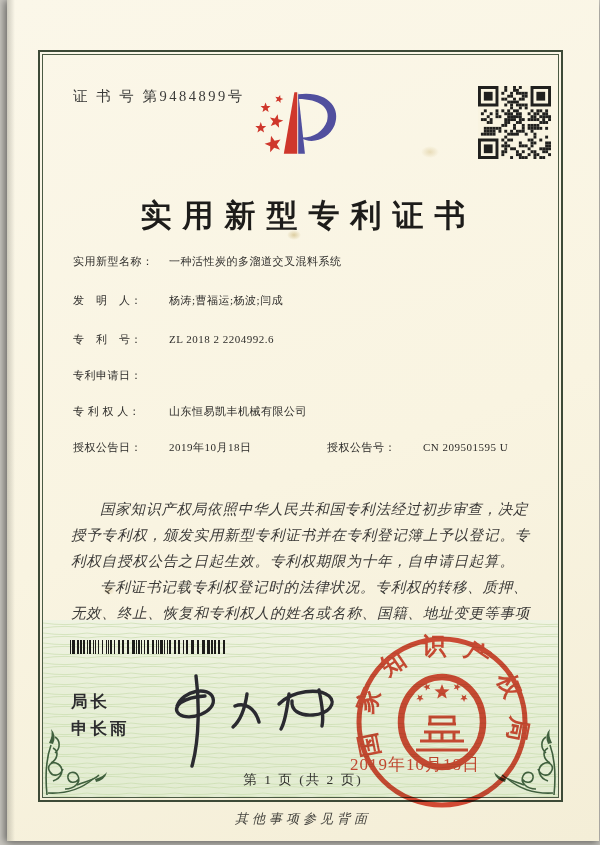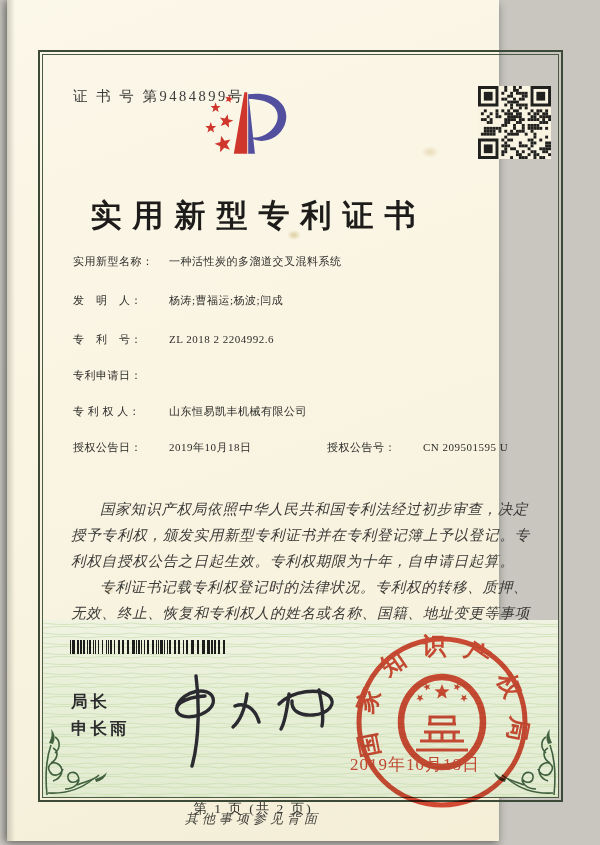--- a/index.html
+++ b/index.html
@@ -2,21 +2,21 @@
 <html><head>
 <meta charset="utf-8">
 <style>
   html,body{margin:0;padding:0;}
   body{
     width:600px;height:845px;position:relative;overflow:hidden;
     background:#c8c6bf;
     font-family:"Liberation Serif","DejaVu Serif",serif;
   }
   .sheet{
-    position:absolute;left:7px;top:0;width:492px;height:841px;
+    position:absolute;left:7px;top:0;width:592px;height:841px;
     background:linear-gradient(160deg,#fbf7e9 0%,#f9f4e1 55%,#f4eed7 100%);
     box-shadow:-4px 0 6px rgba(0,0,0,.25),0 4px 8px rgba(0,0,0,.3);
   }
   .sheet::before{content:"";position:absolute;left:0;top:0;bottom:0;width:8px;
     background:linear-gradient(90deg,rgba(90,90,80,.28),rgba(90,90,80,0));}
   
   .frame{
     position:absolute;left:31px;top:50px;width:521px;height:748px;
     border:2.5px solid #3d4a37;
   }
@@ -50,21 +50,21 @@
   }
   .band svg.waves{position:absolute;left:0;top:0;}
   .barcode{position:absolute;left:63px;top:640px;}
   .director{position:absolute;left:64px;top:688px;font-family:"Liberation Sans","DejaVu Sans",sans-serif;
     font-size:16.5px;font-weight:700;color:#2c2c2e;line-height:27px;letter-spacing:3px;}
   .sig{position:absolute;left:140px;top:664px;}
   .seal{position:absolute;left:339px;top:630px;mix-blend-mode:multiply;opacity:.93;}
   .orn{position:absolute;}
   .orn.left{left:36px;bottom:47px;}
   .pageno{position:absolute;left:0;right:0;top:771px;text-align:center;font-size:13.5px;
-    letter-spacing:2px;color:#33332f;margin-top:29px;}
+    letter-spacing:2px;color:#33332f;}
   .backnote{position:absolute;left:0;right:0;top:810px;text-align:center;font-size:13px;
     font-style:italic;letter-spacing:4px;color:#45443f;}
   
   .stain{position:absolute;border-radius:50%;pointer-events:none;}
   .s1{left:280px;top:230px;width:14px;height:10px;background:radial-gradient(closest-side,rgba(176,146,60,.4),rgba(176,146,60,0));}
   .s2{left:414px;top:146px;width:18px;height:12px;background:radial-gradient(closest-side,rgba(190,160,80,.3),rgba(190,160,80,0));}
   .s3{left:96px;top:586px;width:12px;height:9px;background:radial-gradient(closest-side,rgba(170,140,70,.25),rgba(170,140,70,0));}
 </style>
 </head>
 <body>

